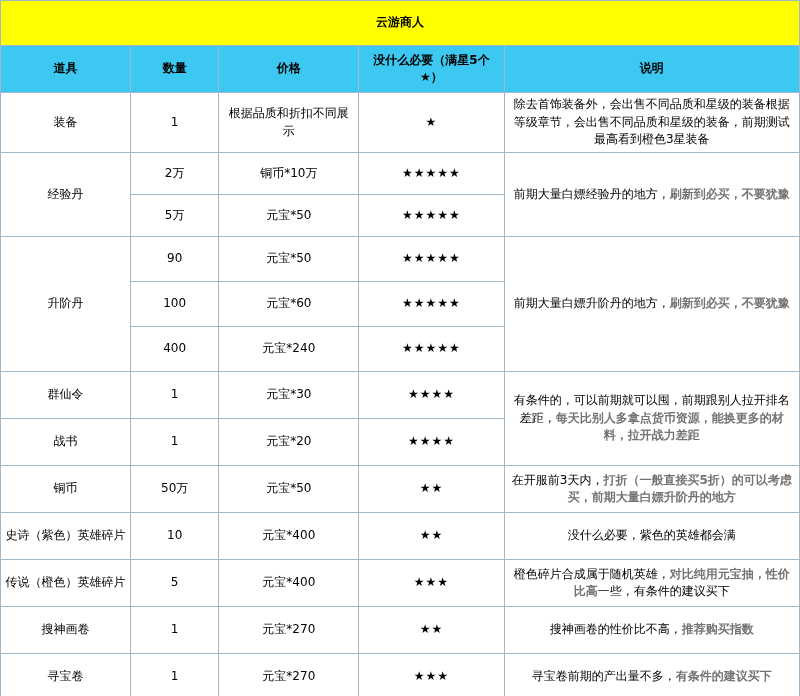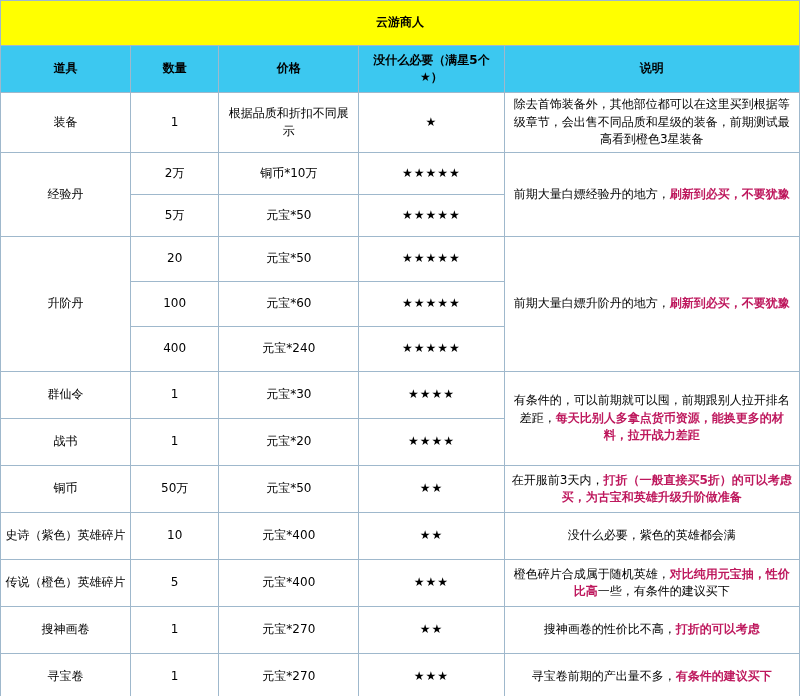--- a/index.html
+++ b/index.html
@@ -45,21 +45,21 @@
     height: 40px;
     color: #000;
   }
   .c-item { width: 130px; font-weight: bold; font-size: 13px; }
   .c-qty  { width: 88px; }
   .c-price{ width: 140px; }
   .c-star { width: 145px; }
   .c-desc { width: 295px; text-align: center; font-size: 11.5px; line-height: 1.5; }
   .stars { letter-spacing: 1px; font-size: 11px; }
   .desc-red {
-    color: #be185d;
+    color: #737373;
     font-weight: bold;
   }
   .desc-plain { color: #000; }
   .rowh-1 { height: 60px; }
   .rowh-2 { height: 42px; }
   .rowh-3 { height: 47px; }
   .rowh-4 { height: 45px; }
 </style>
 </head>
 <body>
@@ -83,39 +83,39 @@
         <td>价格</td>
         <td>没什么必要（满星5个★）</td>
         <td>说明</td>
       </tr>
 
       <tr class="rowh-1">
         <td>装备</td>
         <td>1</td>
         <td>根据品质和折扣不同展示</td>
         <td class="stars">★</td>
-        <td class="c-desc"><span class="desc-plain">除去首饰装备外，其他部位都可以在这里买到</span><span class="desc-plain">根据等级章节，会出售不同品质和星级的装备，前期测试</span><span class="desc-plain">最高看到橙色3星装备</span></td>
+        <td class="c-desc"><span class="desc-plain">除去首饰装备外，会出售不同品质和星级的装备</span><span class="desc-plain">根据等级章节，会出售不同品质和星级的装备，前期测试</span><span class="desc-plain">最高看到橙色3星装备</span></td>
       </tr>
 
       <tr class="rowh-2">
         <td rowspan="2">经验丹</td>
         <td>2万</td>
         <td>铜币*10万</td>
         <td class="stars">★★★★★</td>
         <td class="c-desc" rowspan="2"><span class="desc-plain">前期大量白嫖经验丹的地方，</span><span class="desc-red">刷新到必买，不要犹豫</span></td>
       </tr>
       <tr class="rowh-2">
         <td>5万</td>
         <td>元宝*50</td>
         <td class="stars">★★★★★</td>
       </tr>
 
       <tr class="rowh-4">
         <td rowspan="3">升阶丹</td>
-        <td>20</td>
+        <td>90</td>
         <td>元宝*50</td>
         <td class="stars">★★★★★</td>
         <td class="c-desc" rowspan="3"><span class="desc-plain">前期大量白嫖升阶丹的地方，</span><span class="desc-red">刷新到必买，不要犹豫</span></td>
       </tr>
       <tr class="rowh-4">
         <td>100</td>
         <td>元宝*60</td>
         <td class="stars">★★★★★</td>
       </tr>
       <tr class="rowh-4">
@@ -136,21 +136,21 @@
         <td>1</td>
         <td>元宝*20</td>
         <td class="stars">★★★★</td>
       </tr>
 
       <tr class="rowh-3">
         <td>铜币</td>
         <td>50万</td>
         <td>元宝*50</td>
         <td class="stars">★★</td>
-        <td class="c-desc"><span class="desc-plain">在开服前3天内，</span><span class="desc-red">打折（一般直接买5折）的可以考虑买，</span><span class="desc-red">为古宝和英雄升级升阶做准备</span></td>
+        <td class="c-desc"><span class="desc-plain">在开服前3天内，</span><span class="desc-red">打折（一般直接买5折）的可以考虑买，</span><span class="desc-red">前期大量白嫖升阶丹的地方</span></td>
       </tr>
 
       <tr class="rowh-3">
         <td>史诗（紫色）英雄碎片</td>
         <td>10</td>
         <td>元宝*400</td>
         <td class="stars">★★</td>
         <td class="c-desc"><span class="desc-plain">没什么必要，紫色的英雄都会满</span></td>
       </tr>
 
@@ -160,21 +160,21 @@
         <td>元宝*400</td>
         <td class="stars">★★★</td>
         <td class="c-desc"><span class="desc-plain">橙色碎片合成属于随机英雄，</span><span class="desc-red">对比纯用元宝抽，性价比高</span><span class="desc-plain">一些，有条件的建议买下</span></td>
       </tr>
 
       <tr class="rowh-3">
         <td>搜神画卷</td>
         <td>1</td>
         <td>元宝*270</td>
         <td class="stars">★★</td>
-        <td class="c-desc"><span class="desc-plain">搜神画卷的性价比不高，</span><span class="desc-red">打折的可以考虑</span></td>
+        <td class="c-desc"><span class="desc-plain">搜神画卷的性价比不高，</span><span class="desc-red">推荐购买指数</span></td>
       </tr>
 
       <tr class="rowh-3">
         <td>寻宝卷</td>
         <td>1</td>
         <td>元宝*270</td>
         <td class="stars">★★★</td>
         <td class="c-desc"><span class="desc-plain">寻宝卷前期的产出量不多，</span><span class="desc-red">有条件的建议买下</span></td>
       </tr>
     </tbody>

